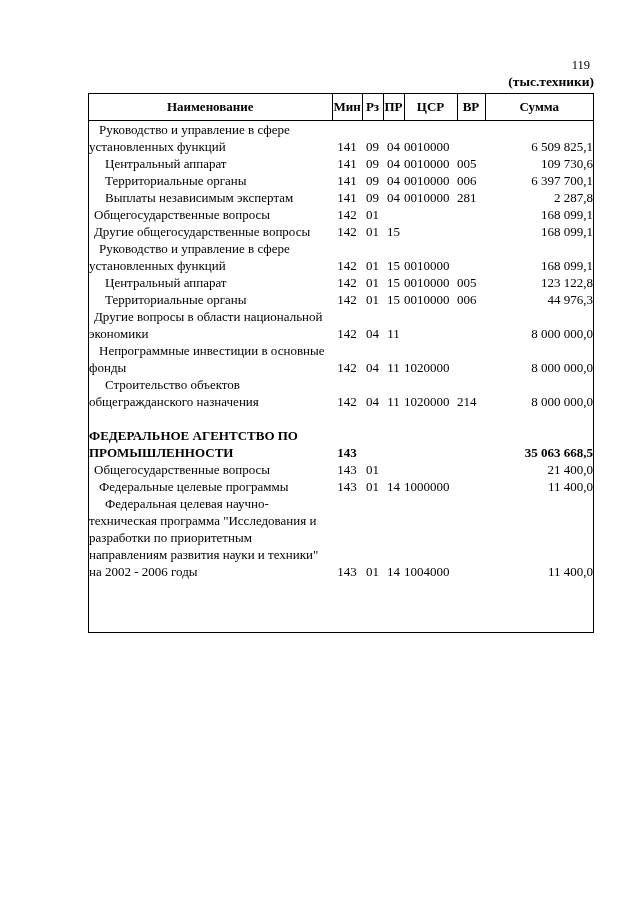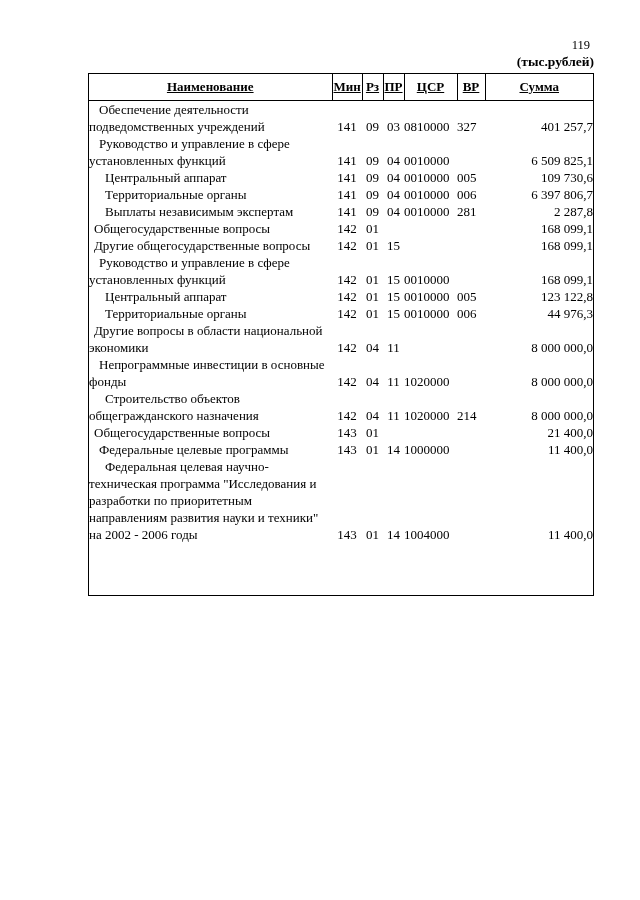--- a/index.html
+++ b/index.html
@@ -6,20 +6,21 @@
   .page {
     position: relative;
     width: 640px;
     height: 652px;
     box-sizing: border-box;
     background: #ffffff;
     color: #000000;
     font-family: "Liberation Serif", serif;
     padding: 38px 46px 0 88px;
     overflow: hidden;
+    margin-top: 20px;
   }
   .page-number {
     position: absolute;
     top: 38px;
     right: 50px;
     font-size: 12.5px;
   }
   .units-label {
     text-align: right;
     font-weight: bold;
@@ -34,21 +35,20 @@
     width: 100%;
     border-collapse: collapse;
     table-layout: fixed;
   }
   table.budget th {
     font-size: 13px;
     font-weight: bold;
     text-align: center;
     padding: 5px 1px;
     border-bottom: 1px solid #000;
-    text-decoration: underline;
   }
   table.budget th + th { border-left: 1px solid #000; }
   table.budget td {
     font-size: 13px;
     line-height: 17px;
     vertical-align: bottom;
     padding: 0;
     word-wrap: break-word;
   }
   td.c-name { padding-left: 2px; padding-right: 6px; text-align: left; }
@@ -63,21 +63,21 @@
   .indent-2 { text-indent: 10px; }
   .indent-3 { text-indent: 16px; }
 </style>
 </head>
 <body>
 
 <div class="page">
 
   <div class="page-number">119</div>
 
-  <div class="units-label">(тыс.рублей)</div>
+  <div class="units-label">(тыс.техники)</div>
 
   <div class="table-frame">
     <table class="budget">
       <colgroup>
         <col style="width:243px">
         <col style="width:30px">
         <col style="width:21px">
         <col style="width:21px">
         <col style="width:53px">
         <col style="width:28px">
@@ -89,29 +89,20 @@
           <th>Мин</th>
           <th>Рз</th>
           <th>ПР</th>
           <th>ЦСР</th>
           <th>ВР</th>
           <th>Сумма</th>
         </tr>
       </thead>
       <tbody id="table-body">
           <tr>
-            <td class="c-name indent-2">Обеспечение деятельности подведомственных учреждений</td>
-            <td class="c-min">141</td>
-            <td class="c-rz">09</td>
-            <td class="c-pr">03</td>
-            <td class="c-csr">0810000</td>
-            <td class="c-vr">327</td>
-            <td class="c-sum">401 257,7</td>
-          </tr>
-          <tr>
             <td class="c-name indent-2">Руководство и управление в сфере установленных функций</td>
             <td class="c-min">141</td>
             <td class="c-rz">09</td>
             <td class="c-pr">04</td>
             <td class="c-csr">0010000</td>
             <td class="c-vr"></td>
             <td class="c-sum">6 509 825,1</td>
           </tr>
           <tr>
             <td class="c-name indent-3">Центральный аппарат</td>
@@ -122,21 +113,21 @@
             <td class="c-vr">005</td>
             <td class="c-sum">109 730,6</td>
           </tr>
           <tr>
             <td class="c-name indent-3">Территориальные органы</td>
             <td class="c-min">141</td>
             <td class="c-rz">09</td>
             <td class="c-pr">04</td>
             <td class="c-csr">0010000</td>
             <td class="c-vr">006</td>
-            <td class="c-sum">6 397 806,7</td>
+            <td class="c-sum">6 397 700,1</td>
           </tr>
           <tr>
             <td class="c-name indent-3">Выплаты независимым экспертам</td>
             <td class="c-min">141</td>
             <td class="c-rz">09</td>
             <td class="c-pr">04</td>
             <td class="c-csr">0010000</td>
             <td class="c-vr">281</td>
             <td class="c-sum">2 287,8</td>
           </tr>
@@ -205,20 +196,29 @@
           </tr>
           <tr>
             <td class="c-name indent-3">Строительство объектов общегражданского назначения</td>
             <td class="c-min">142</td>
             <td class="c-rz">04</td>
             <td class="c-pr">11</td>
             <td class="c-csr">1020000</td>
             <td class="c-vr">214</td>
             <td class="c-sum">8 000 000,0</td>
           </tr>
+          <tr class="bold-row space-before">
+            <td class="c-name indent-0">ФЕДЕРАЛЬНОЕ АГЕНТСТВО ПО ПРОМЫШЛЕННОСТИ</td>
+            <td class="c-min">143</td>
+            <td class="c-rz"></td>
+            <td class="c-pr"></td>
+            <td class="c-csr"></td>
+            <td class="c-vr"></td>
+            <td class="c-sum">35 063 668,5</td>
+          </tr>
           <tr>
             <td class="c-name indent-1">Общегосударственные вопросы</td>
             <td class="c-min">143</td>
             <td class="c-rz">01</td>
             <td class="c-pr"></td>
             <td class="c-csr"></td>
             <td class="c-vr"></td>
             <td class="c-sum">21 400,0</td>
           </tr>
           <tr>

